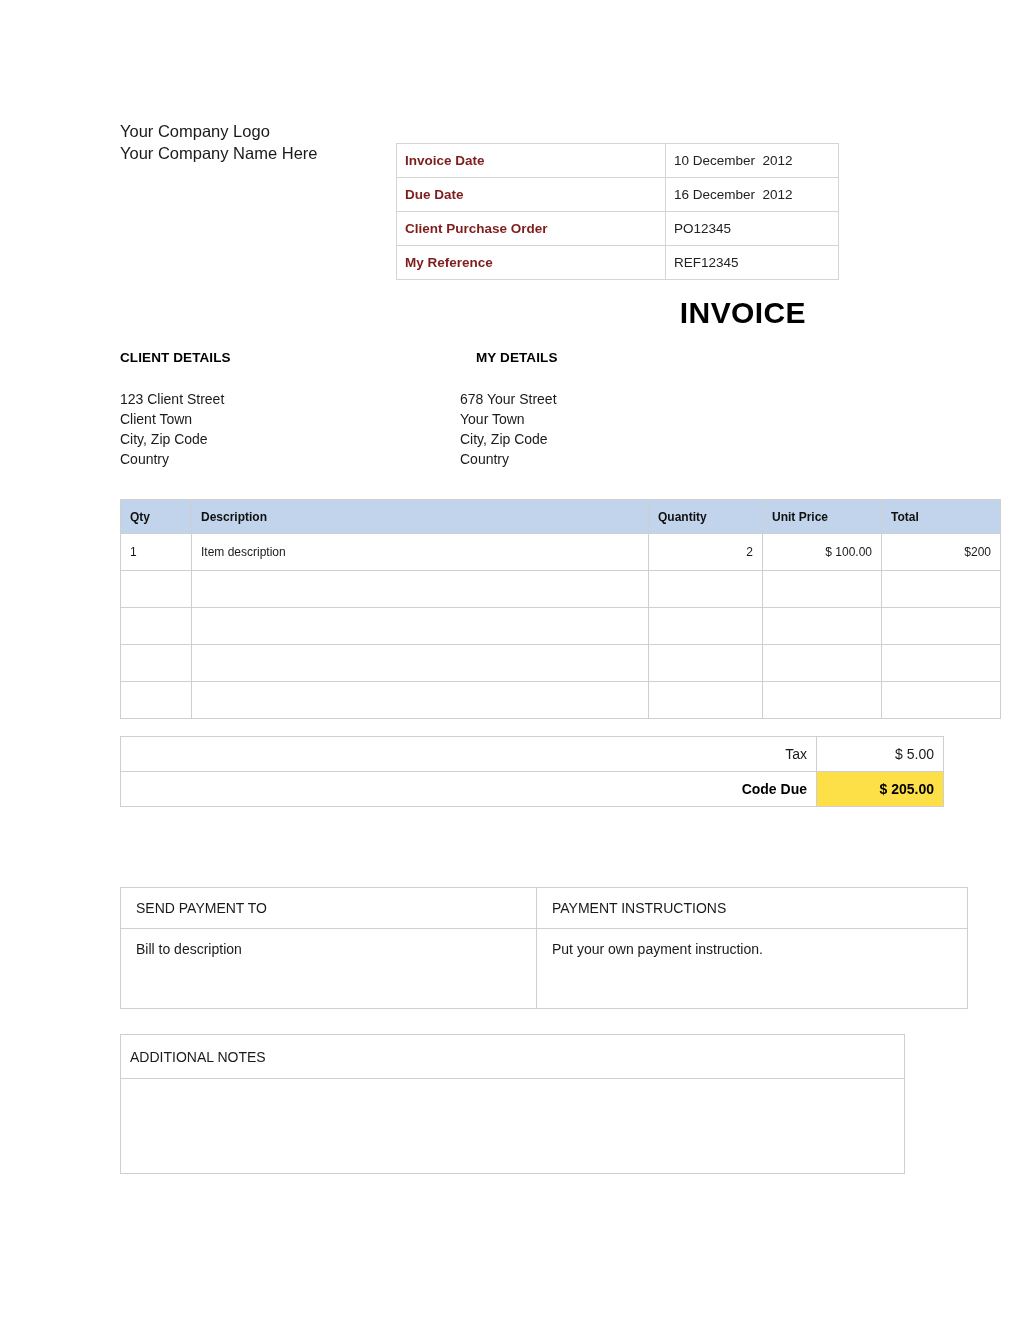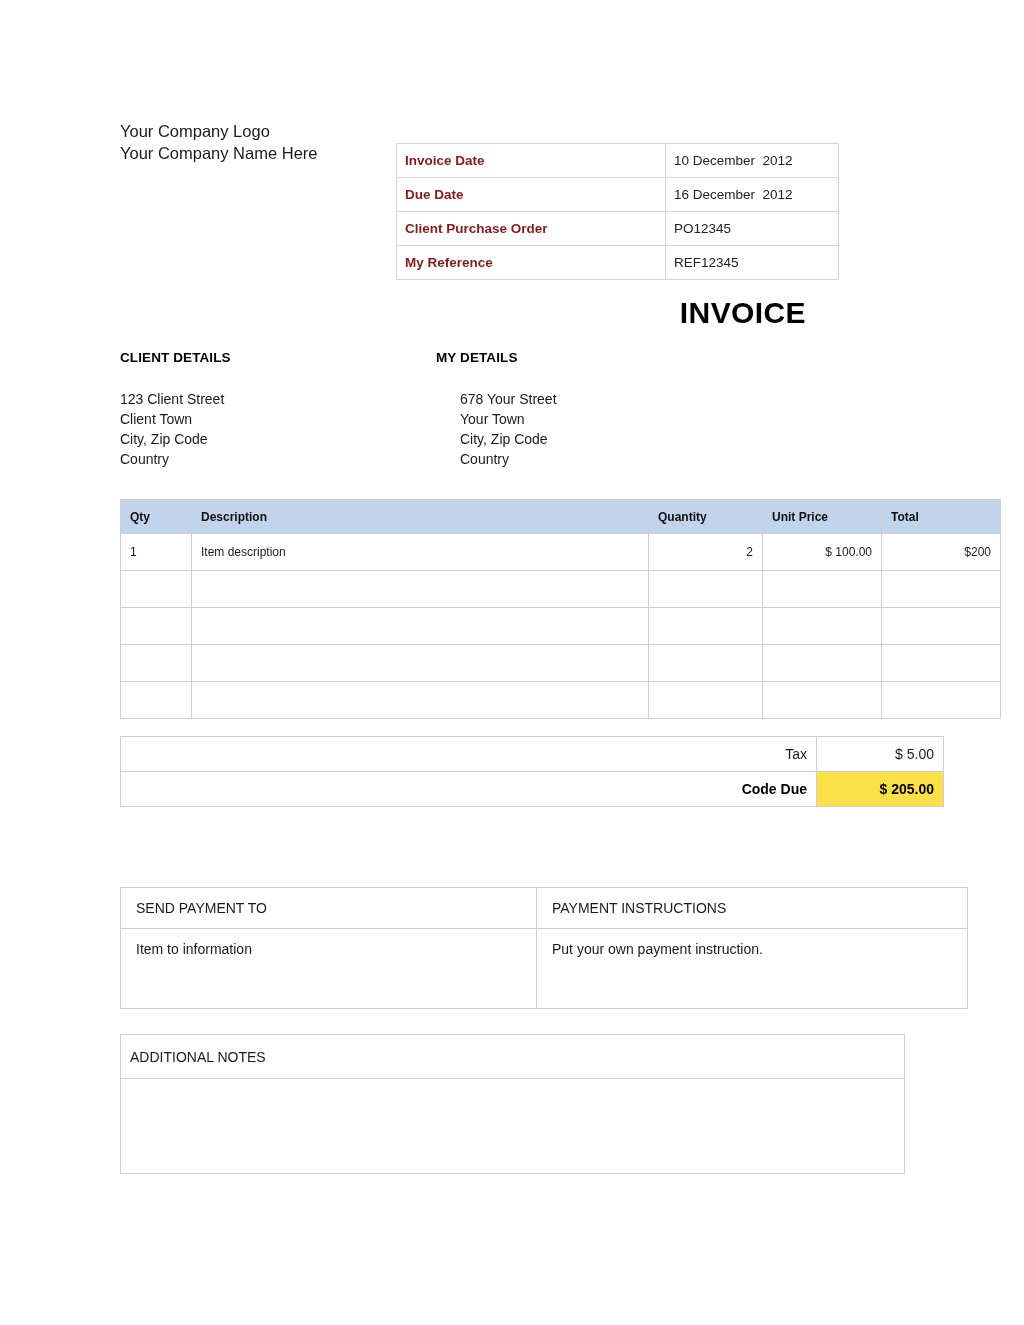--- a/index.html
+++ b/index.html
@@ -84,21 +84,21 @@
 
   
   .details-heading {
     position: absolute;
     font-size: 13.5px;
     font-weight: bold;
     color: #000000;
     letter-spacing: 0.1px;
   }
   .details-heading.client { left: 120px; top: 350px; }
-  .details-heading.mine   { left: 436px; top: 350px; }
+  .details-heading.mine   { left: 476px; top: 350px; }
 
   .details-body {
     position: absolute;
     font-size: 14px;
     line-height: 20px;
     color: #1a1a1a;
   }
   .details-body.client { left: 120px; top: 389px; }
   .details-body.mine   { left: 460px; top: 389px; }
 
@@ -330,21 +330,21 @@
     </tbody>
   </table>
 
   <table class="payment-table">
     <tbody>
       <tr>
         <td class="head-cell pay-col-left">SEND PAYMENT TO</td>
         <td class="head-cell pay-col-right">PAYMENT INSTRUCTIONS</td>
       </tr>
       <tr>
-        <td class="body-cell pay-col-left">Item to information</td>
+        <td class="body-cell pay-col-left">Bill to description</td>
         <td class="body-cell pay-col-right">Put your own payment instruction.</td>
       </tr>
     </tbody>
   </table>
 
   <table class="notes-table">
     <tbody>
       <tr>
         <td class="notes-head">ADDITIONAL NOTES</td>
       </tr>

